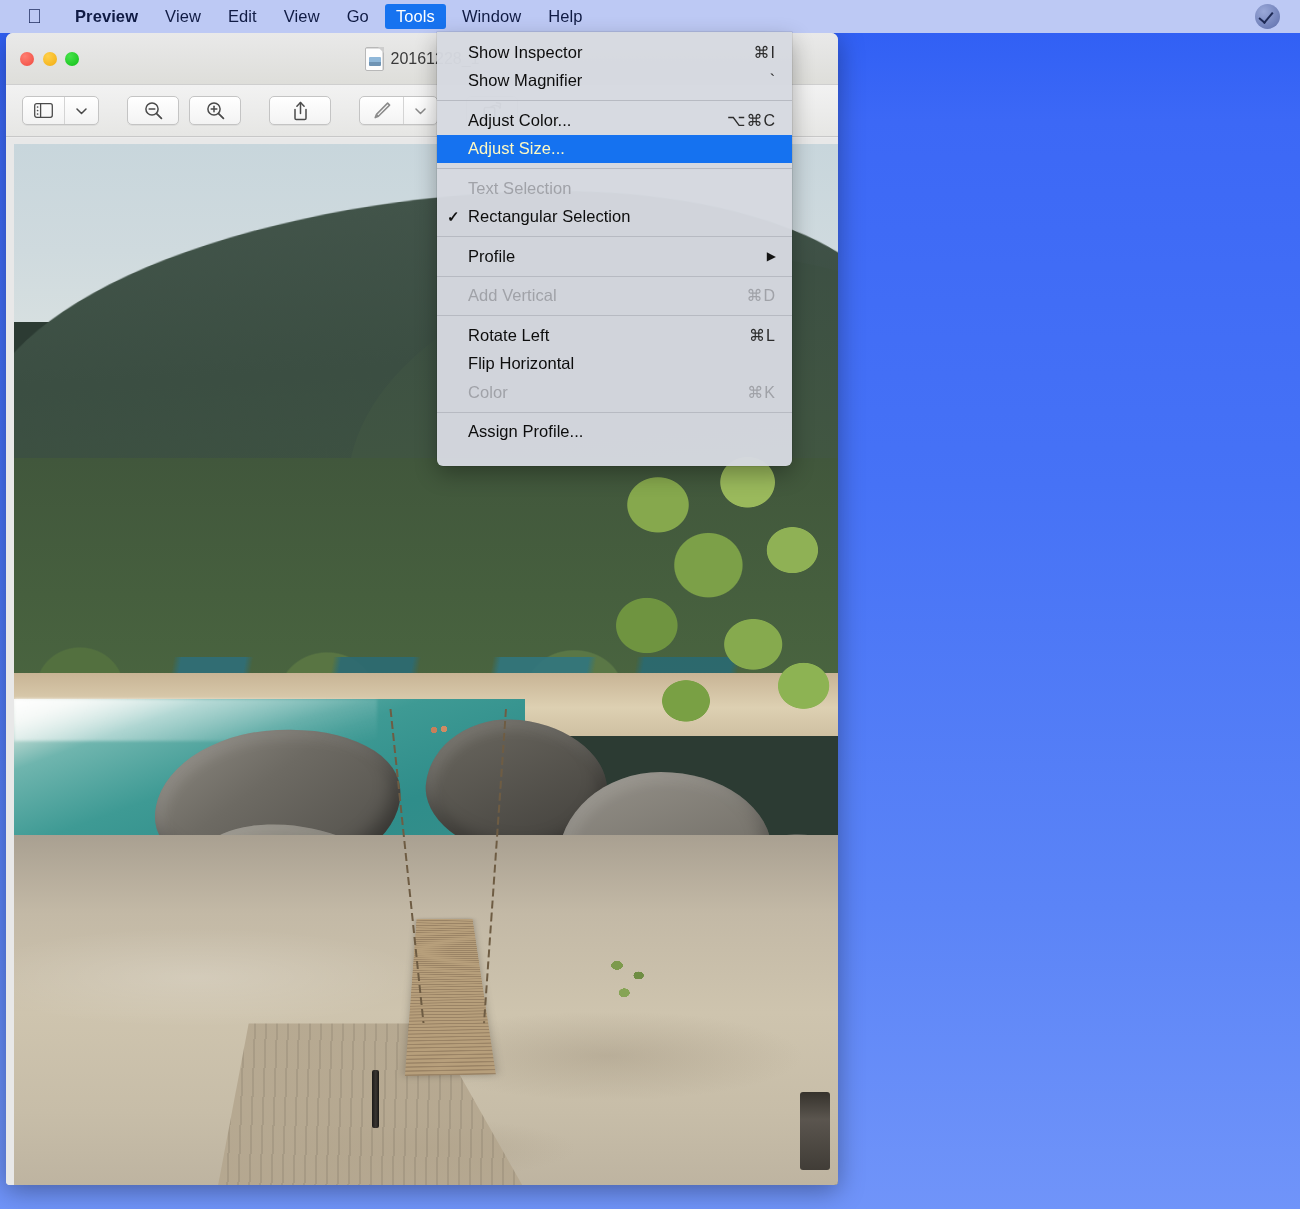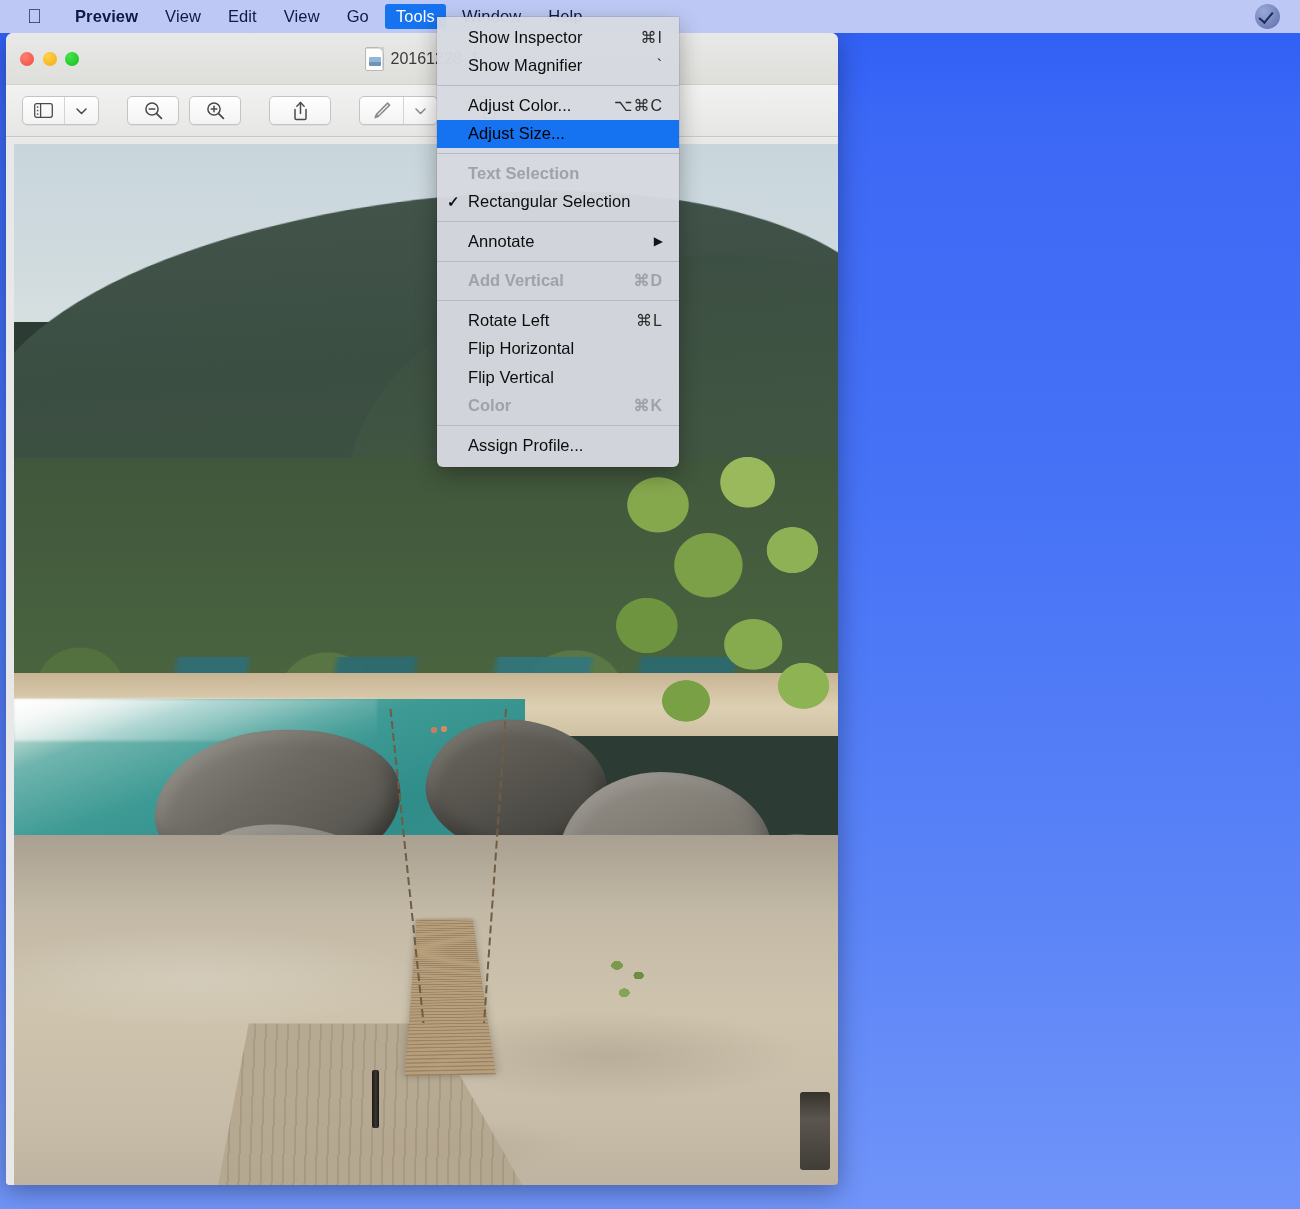--- a/index.html
+++ b/index.html
@@ -309,42 +309,42 @@
     position: absolute; left: 50.5%; top: 55.4%;
     width: 22px; height: 16px;
     background:
       radial-gradient(circle 3px at 4px 6px, #c77f5a 0 100%, transparent),
       radial-gradient(circle 3px at 14px 5px, #d08b63 0 100%, transparent);
   }
 
   
   #tools-menu {
     position: absolute;
-    left: 437px; top: 17px;
-    width: 242px;
+    left: 437px; top: 32px;
+    width: 355px;
     background: #d3d6dd;
     background: rgba(214,217,224,0.97);
     border-radius: 0 0 6px 6px;
     box-shadow: 0 8px 22px rgba(0,0,0,0.30), 0 0 0 0.5px rgba(0,0,0,0.14);
-    padding: 6px 0 7px 0;
+    padding: 6px 0 20px 0;
     z-index: 80;
     overflow: hidden;
   }
   .mi {
     position: relative;
     height: 28.5px;
     display: flex; align-items: center;
     padding: 0 16px 0 31px;
     font-size: 16.5px;
     color: #0d0d0d;
     letter-spacing: 0.05px;
     white-space: nowrap;
   }
-  .mi.disabled { color: #a0a2a8; font-weight: bold; }
-  .mi.selected { background: #1572f0; color: #000000; align-items: center; }
+  .mi.disabled { color: #a0a2a8; }
+  .mi.selected { background: #1572f0; color: #fef9c3; align-items: center; }
   .mi .shortcut {
     margin-left: auto;
     font-size: 16px;
     color: #2c2c2c;
     letter-spacing: 1px;
   }
   .mi.disabled .shortcut { color: #a0a2a8; }
   .mi .check {
     position: absolute; left: 10px;
     font-size: 15px; font-weight: bold;
@@ -533,39 +533,36 @@
     <div class="msep"></div>
     <div class="mi disabled">
       <span>Text Selection</span>
     </div>
     <div class="mi">
       <span class="check">✓</span>
       <span>Rectangular Selection</span>
     </div>
     <div class="msep"></div>
     <div class="mi">
-      <span>Annotate</span>
+      <span>Profile</span>
       <span class="submenu-arrow">▶</span>
     </div>
     <div class="msep"></div>
     <div class="mi disabled">
       <span>Add Vertical</span>
       <span class="shortcut">⌘D</span>
     </div>
     <div class="msep"></div>
     <div class="mi">
       <span>Rotate Left</span>
       <span class="shortcut">⌘L</span>
     </div>
     <div class="mi">
       <span>Flip Horizontal</span>
     </div>
-    <div class="mi">
-      <span>Flip Vertical</span>
-    </div>
     <div class="mi disabled">
       <span>Color</span>
       <span class="shortcut">⌘K</span>
     </div>
     <div class="msep"></div>
     <div class="mi">
       <span>Assign Profile...</span>
     </div>
   </div>
 

